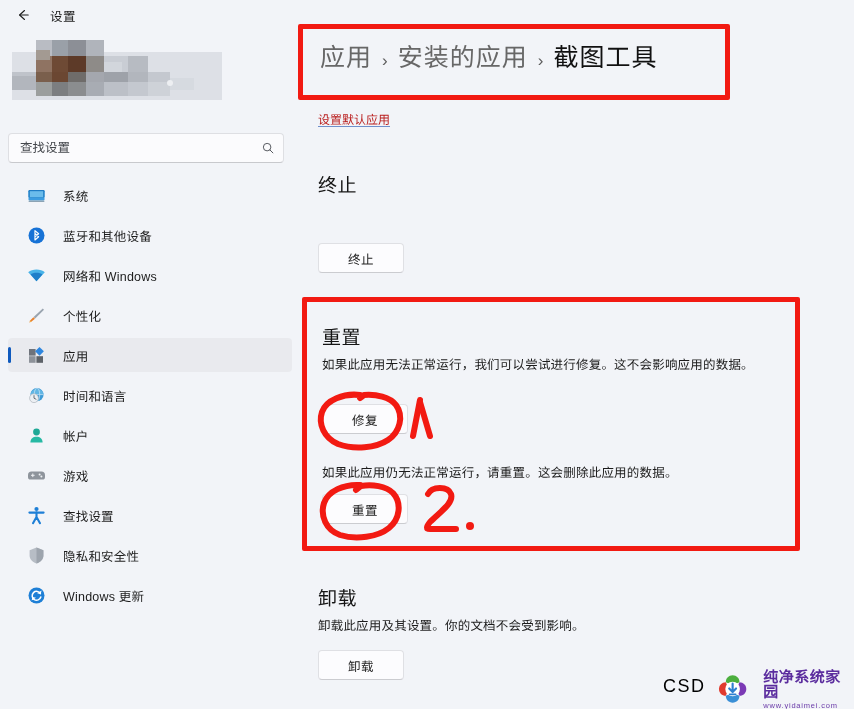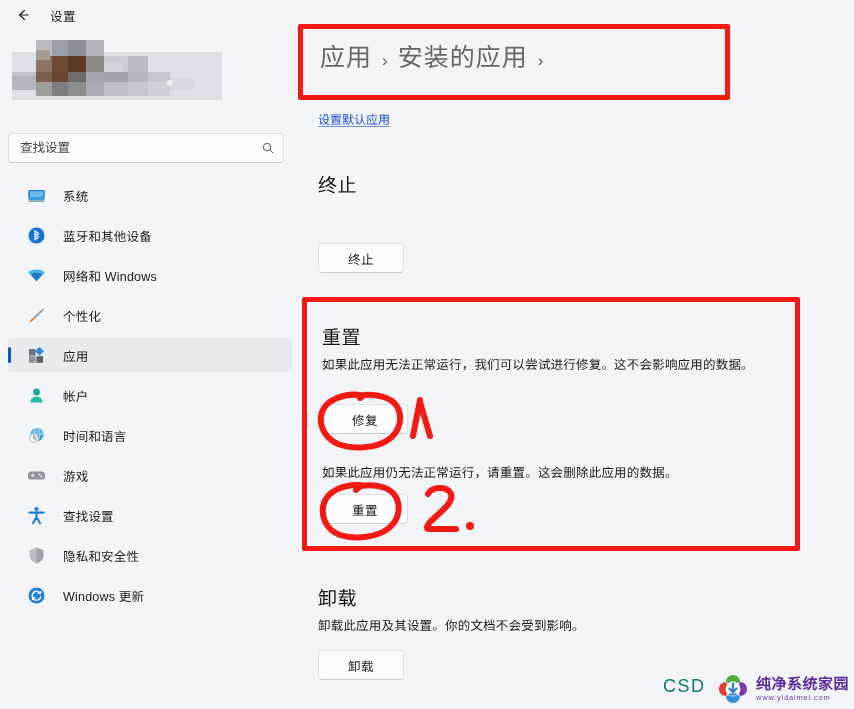--- a/index.html
+++ b/index.html
@@ -124,21 +124,21 @@
     color: #676767;
     letter-spacing: 1px;
   }
   .crumb.current { color: #111111; }
   .crumb-sep { font-size: 17px; color: #5C5C5C; }
 
   .default-link {
     position: absolute;
     left: 18px; top: 110px;
     font-size: 12px;
-    color: #1d4ed8;
+    color: #b91c1c;
     text-decoration: underline;
     text-decoration-color: #6F8FCB;
     text-underline-offset: 2px;
     cursor: pointer;
   }
 
   .section-title {
     position: absolute;
     font-size: 19px;
     color: #151515;
@@ -179,30 +179,30 @@
     position: absolute;
     pointer-events: none;
     overflow: visible;
   }
 
   
   .wm-csd {
     position: absolute;
     left: 663px; top: 676px;
     font-size: 18px;
-    color: #0f766e;
+    color: #000000;
     letter-spacing: 1.5px;
     font-family: "Liberation Sans", sans-serif;
   }
   .wm-logo {
     position: absolute;
     left: 718px; top: 672px;
     width: 136px; height: 34px;
     display: flex; align-items: center;
-    gap: 8px;
+    gap: 16px;
   }
   .wm-text { display: flex; flex-direction: column; line-height: 1; }
   .wm-name {
     font-size: 15px; font-weight: bold;
     color: #5B2D9E;
     letter-spacing: 0.5px;
   }
   .wm-url {
     font-size: 7.5px;
     color: #6A3AA8;
@@ -324,44 +324,44 @@
             <rect x="9.4" y="10.2" width="6.6" height="6.6" fill="#5D6268"></rect>
             <rect x="9.4" y="2.2" width="6.2" height="6.2" fill="#2E86DE" transform="rotate(45 12.5 5.3)"></rect>
           </svg>
         </span>
         <span class="nav-label">应用</span>
       </div>
 
       <div class="nav-item">
         <span class="nav-icon">
           <svg width="19" height="19" viewBox="0 0 19 19">
-            <circle cx="9.5" cy="6" r="3.4" fill="#1EA896"></circle>
-            <path d="M3.4 16.6 C3.4 12.6 6 10.8 9.5 10.8 C13 10.8 15.6 12.6 15.6 16.6 Z" fill="#27B9A4"></path>
-          </svg>
-        </span>
-        <span class="nav-label">帐户</span>
-      </div>
-
-      <div class="nav-item">
-        <span class="nav-icon">
-          <svg width="19" height="19" viewBox="0 0 19 19">
             <circle cx="10" cy="8.6" r="6.6" fill="#3E9BD6"></circle>
             <path d="M3.5 8.6 A6.6 6.6 0 0 1 16.6 8.6 Z" fill="#63B6E4"></path>
             <ellipse cx="10" cy="8.6" rx="2.7" ry="6.6" fill="none" stroke="#CFE6F5" stroke-width="0.7"></ellipse>
             <line x1="3.4" y1="8.6" x2="16.6" y2="8.6" stroke="#CFE6F5" stroke-width="0.7"></line>
             <circle cx="7" cy="12.2" r="4.4" fill="#ECEFF3" stroke="#AEB4BC" stroke-width="0.7"></circle>
             <path d="M7 9.6 L7 12.2 L9 13.2" fill="none" stroke="#5A6069" stroke-width="0.9" stroke-linecap="round"></path>
           </svg>
         </span>
         <span class="nav-label">时间和语言</span>
       </div>
 
       <div class="nav-item">
         <span class="nav-icon">
           <svg width="19" height="19" viewBox="0 0 19 19">
+            <circle cx="9.5" cy="6" r="3.4" fill="#1EA896"></circle>
+            <path d="M3.4 16.6 C3.4 12.6 6 10.8 9.5 10.8 C13 10.8 15.6 12.6 15.6 16.6 Z" fill="#27B9A4"></path>
+          </svg>
+        </span>
+        <span class="nav-label">帐户</span>
+      </div>
+
+      <div class="nav-item">
+        <span class="nav-icon">
+          <svg width="19" height="19" viewBox="0 0 19 19">
             <path d="M4.6 5.6 H14.4 A3.6 3.6 0 0 1 18 9.2 V11 A2.6 2.6 0 0 1 15.4 13.6 H3.6 A2.6 2.6 0 0 1 1 11 V9.2 A3.6 3.6 0 0 1 4.6 5.6 Z" fill="#8E949C"></path>
             <rect x="4" y="8.8" width="3.6" height="1" fill="#EFF1F4"></rect>
             <rect x="5.3" y="7.5" width="1" height="3.6" fill="#EFF1F4"></rect>
             <circle cx="12.6" cy="8.6" r="1" fill="#EFF1F4"></circle>
             <circle cx="14.4" cy="10.4" r="1" fill="#EFF1F4"></circle>
           </svg>
         </span>
         <span class="nav-label">游戏</span>
       </div>
 
@@ -401,20 +401,21 @@
     </nav>
   </div>
 
   <div class="content">
 
     <div class="breadcrumb">
       <span class="crumb">应用</span>
       <span class="crumb-sep">›</span>
       <span class="crumb">安装的应用</span>
       <span class="crumb-sep">›</span>
+      <span class="crumb current">截图工具</span>
     </div>
 
     <a class="default-link">设置默认应用</a>
 
     <div class="section-title" style="left:18px; top:170px;">终止</div>
     <button class="btn" style="left:18px; top:243px; width:85px;">终止</button>
 
     <div class="section-title" style="left:22px; top:322px;">重置</div>
     <div class="section-desc" style="left:22px; top:355px; width:470px;">如果此应用无法正常运行，我们可以尝试进行修复。这不会影响应用的数据。</div>
     <button class="btn" style="left:22px; top:404px; width:85px;">修复</button>

